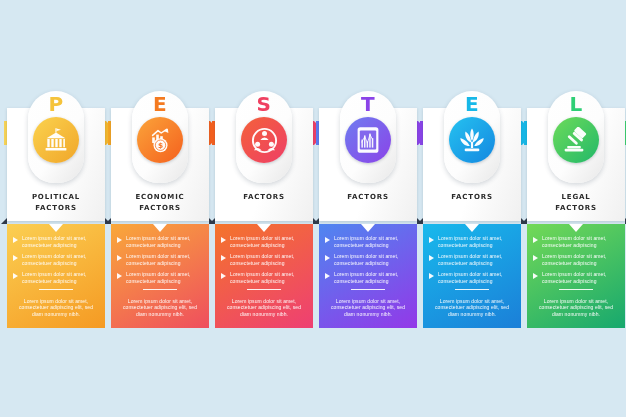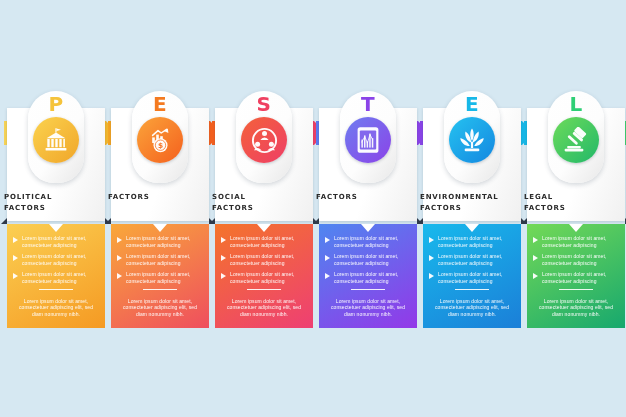--- a/index.html
+++ b/index.html
@@ -104,20 +104,21 @@
     justify-content: center;
   }
   .iconwrap svg { display: block; }
 
   
   .title {
     position: absolute;
     left: 0;
     top: 192px;
     width: 104px;
+    text-align: center;
     font-size: 7px;
     font-weight: bold;
     letter-spacing: 0.85px;
     line-height: 10.5px;
     color: #2b2b2b;
     font-family: "DejaVu Sans", sans-serif;
     z-index: 5;
   }
 
   
@@ -304,20 +305,21 @@
         <rect x="13.2" y="9.2" width="2.6" height="6.8" fill="rgba(255,255,255,0.97)"></rect>
         <path d="M5.6 8.4 L11 3.6 L14.2 6 L19.6 2.4" stroke="rgba(255,255,255,0.97)" stroke-width="1.5" fill="none" stroke-linecap="round" stroke-linejoin="round"></path>
         <path d="M20.8 1.5 L21.4 6 L16.9 4.1 Z" fill="rgba(255,255,255,0.97)"></path>
         <circle cx="13.5" cy="18.2" r="7" fill="rgba(255,255,255,0.97)"></circle>
         <circle cx="13.5" cy="18.2" r="5.2" fill="none" stroke="rgba(244,110,30,0.85)" stroke-width="0.9"></circle>
         <text x="13.5" y="21" text-anchor="middle" font-size="7.4" font-weight="bold" fill="rgba(244,110,30,0.95)" font-family="DejaVu Sans, sans-serif">$</text>
       </svg>
           </div>
         </div>
         <div class="title">
+          <div>ECONOMIC</div>
           <div>FACTORS</div>
         </div>
         <div class="panel">
           <div class="panel-bg" style="background:linear-gradient(150deg,#f9a83a,#ef4e5e)"></div>
           <div class="fold l"></div>
           <div class="fold r"></div>
           <div class="notch"></div>
           <div class="bullets">
             <div class="bullet">
               <div class="tri"></div>
@@ -348,21 +350,20 @@
           <path d="M9.4 13.1 a4.6 4.6 0 0 1 8.2 0 Z"></path>
           <circle cx="6.6" cy="17.3" r="2.5"></circle>
           <path d="M2.9 23.2 a4.3 4.3 0 0 1 7.4 0 Z"></path>
           <circle cx="20.4" cy="17.3" r="2.5"></circle>
           <path d="M16.7 23.2 a4.3 4.3 0 0 1 7.4 0 Z"></path>
         </g>
       </svg>
           </div>
         </div>
         <div class="title">
-          <div>SOCIAL</div>
           <div>FACTORS</div>
         </div>
         <div class="panel">
           <div class="panel-bg" style="background:linear-gradient(150deg,#f4742b,#ee3f73)"></div>
           <div class="fold l"></div>
           <div class="fold r"></div>
           <div class="notch"></div>
           <div class="bullets">
             <div class="bullet">
               <div class="tri"></div>
@@ -438,21 +439,20 @@
           <path d="M20.6 4.6 c0.9 4.9-1.7 9.5-5.7 11 c0.1-4.4 2.3-8.8 5.7-11 Z"></path>
           <path d="M2.2 11.2 c4 0.6 7.8 3.9 9.6 7.9 c-4.3 0.3-8.6-3.1-9.6-7.9 Z"></path>
           <path d="M25.8 11.2 c-1 4.8-5.3 8.2-9.6 7.9 c1.8-4 5.6-7.3 9.6-7.9 Z"></path>
           <rect x="12.9" y="14.6" width="2.2" height="6.4"></rect>
           <rect x="6.6" y="21.6" width="14.8" height="2.6" rx="1.3"></rect>
         </g>
       </svg>
           </div>
         </div>
         <div class="title">
-          <div>ENVIRONMENTAL</div>
           <div>FACTORS</div>
         </div>
         <div class="panel">
           <div class="panel-bg" style="background:linear-gradient(150deg,#18b9ec,#1b7fd8)"></div>
           <div class="fold l"></div>
           <div class="fold r"></div>
           <div class="notch"></div>
           <div class="bullets">
             <div class="bullet">
               <div class="tri"></div>

